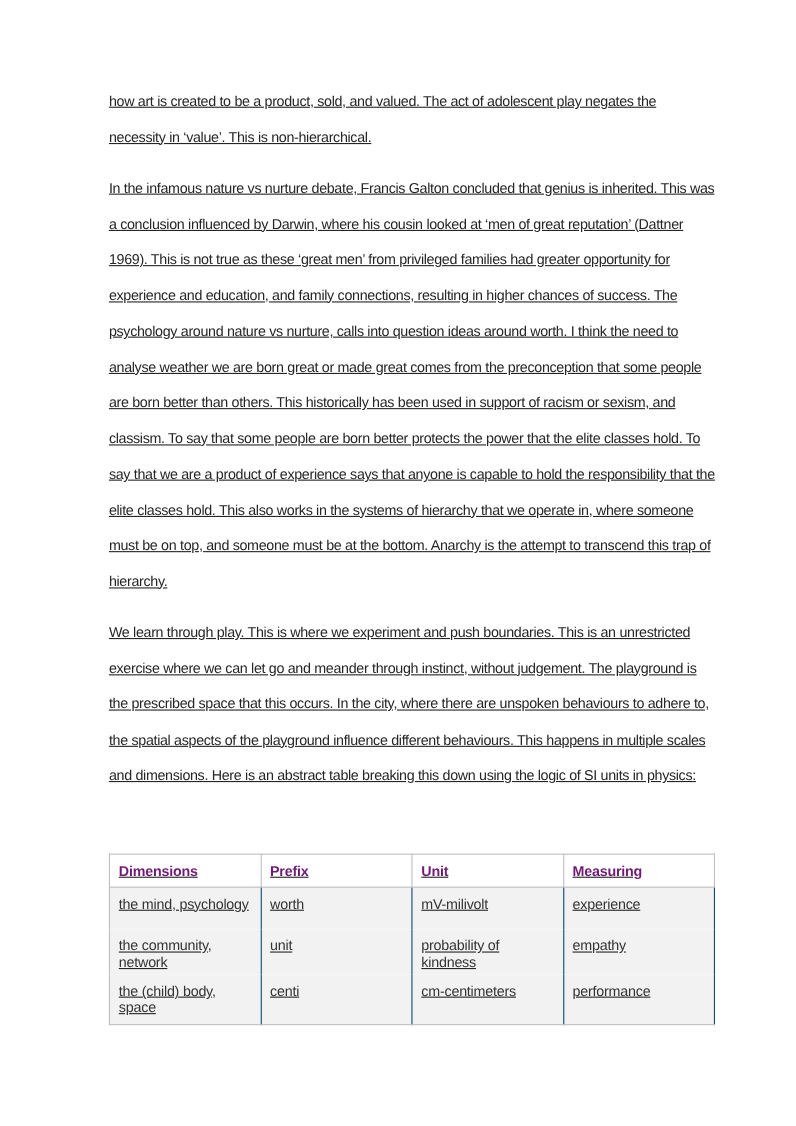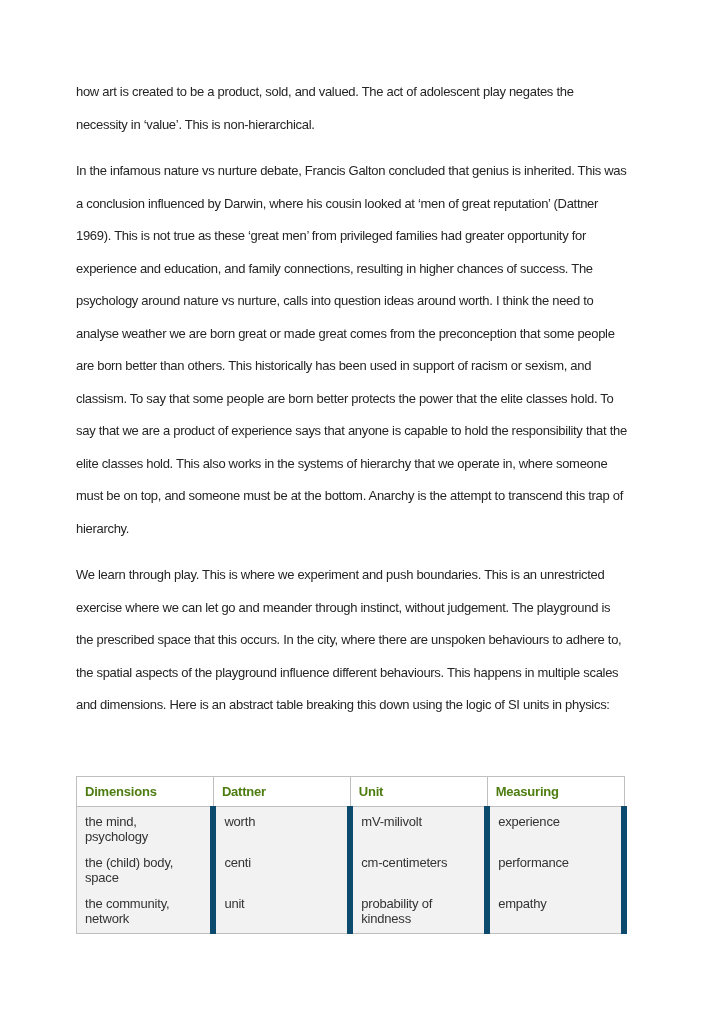--- a/index.html
+++ b/index.html
@@ -12,23 +12,24 @@
     position: relative;
     width: 724px;
     height: 1024px;
     background: #ffffff;
     overflow: hidden;
     font-family: "Liberation Sans", sans-serif;
     color: #252525;
   }
   .content {
     position: absolute;
-    left: 76px;
+    left: 99px;
     top: 76px;
     width: 551px;
+    text-decoration: underline;
   }
   .para {
     margin: 0 0 14px 0;
     font-size: 13px;
     letter-spacing: -0.3px;
     line-height: 32.5px;
     text-align: left;
     color: #252525;
   }
   .si-table {
@@ -36,31 +37,31 @@
     margin-top: 54px;
     border-collapse: collapse;
     table-layout: fixed;
     font-size: 13px;
     letter-spacing: -0.2px;
   }
   .si-table th {
     background: #ffffff;
     border: 1px solid #bfbfbf;
     font-weight: bold;
-    color: #4d7c0f;
+    color: #701a75;
     text-align: left;
     vertical-align: middle;
     height: 30px;
     padding: 4px 8px 4px 8px;
     font-size: 13px;
   }
   .si-table td {
     background: #f2f2f2;
     border-left: 1px solid #bfbfbf;
-    border-right: 6px solid #0c4a6e;
+    border-right: 1px solid #0c4a6e;
     border-top: none;
     border-bottom: none;
     color: #333333;
     text-align: left;
     vertical-align: top;
     height: 39px;
     padding: 7px 8px 4px 8px;
     font-weight: normal;
   }
   .si-table tbody tr:last-child td {
@@ -75,40 +76,40 @@
   <div class="content">
     <div id="paragraphs">
         <p class="para">how art is created to be a product, sold, and valued. The act of adolescent play negates the necessity in ‘value’. This is non-hierarchical.</p>
         <p class="para">In the infamous nature vs nurture debate, Francis Galton concluded that genius is inherited. This was a conclusion influenced by Darwin, where his cousin looked at ‘men of great reputation’ (Dattner 1969). This is not true as these ‘great men’ from privileged families had greater opportunity for experience and education, and family connections, resulting in higher chances of success. The psychology around nature vs nurture, calls into question ideas around worth. I think the need to analyse weather we are born great or made great comes from the preconception that some people are born better than others. This historically has been used in support of racism or sexism, and classism. To say that some people are born better protects the power that the elite classes hold. To say that we are a product of experience says that anyone is capable to hold the responsibility that the elite classes hold. This also works in the systems of hierarchy that we operate in, where someone must be on top, and someone must be at the bottom. Anarchy is the attempt to transcend this trap of hierarchy.</p>
         <p class="para">We learn through play. This is where we experiment and push boundaries. This is an unrestricted exercise where we can let go and meander through instinct, without judgement. The playground is the prescribed space that this occurs. In the city, where there are unspoken behaviours to adhere to, the spatial aspects of the playground influence different behaviours. This happens in multiple scales and dimensions. Here is an abstract table breaking this down using the logic of SI units in physics:</p>
       </div>
     <table class="si-table">
       <thead>
         <tr id="table-header-row">
             <th>Dimensions</th>
-            <th>Dattner</th>
+            <th>Prefix</th>
             <th>Unit</th>
             <th>Measuring</th>
           </tr>
       </thead>
       <tbody id="table-body">
           <tr>
             <td>the mind, psychology</td>
             <td>worth</td>
             <td>mV-milivolt</td>
             <td>experience</td>
           </tr>
           <tr>
+            <td>the community, network</td>
+            <td>unit</td>
+            <td>probability of kindness</td>
+            <td>empathy</td>
+          </tr>
+          <tr>
             <td>the (child) body, space</td>
             <td>centi</td>
             <td>cm-centimeters</td>
             <td>performance</td>
-          </tr>
-          <tr>
-            <td>the community, network</td>
-            <td>unit</td>
-            <td>probability of kindness</td>
-            <td>empathy</td>
           </tr>
         </tbody>
     </table>
   </div>
 </div>
 
 </body></html>

